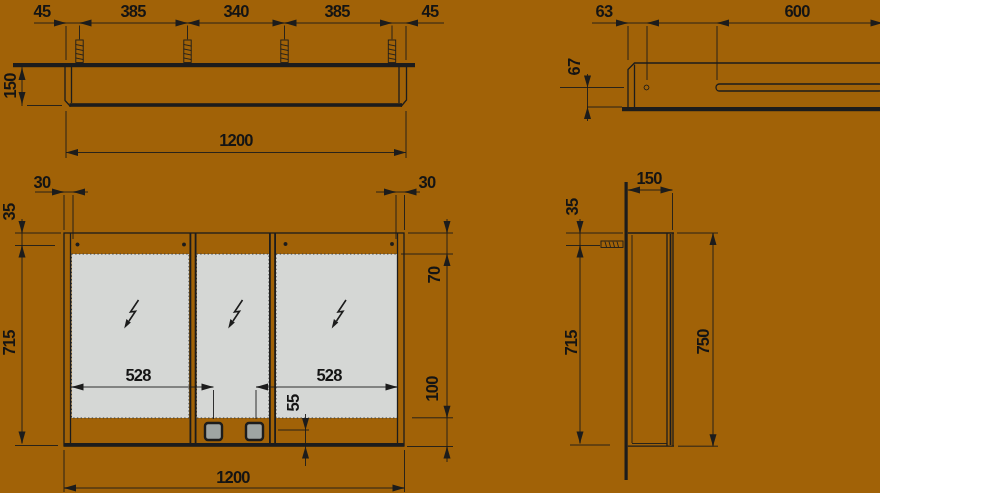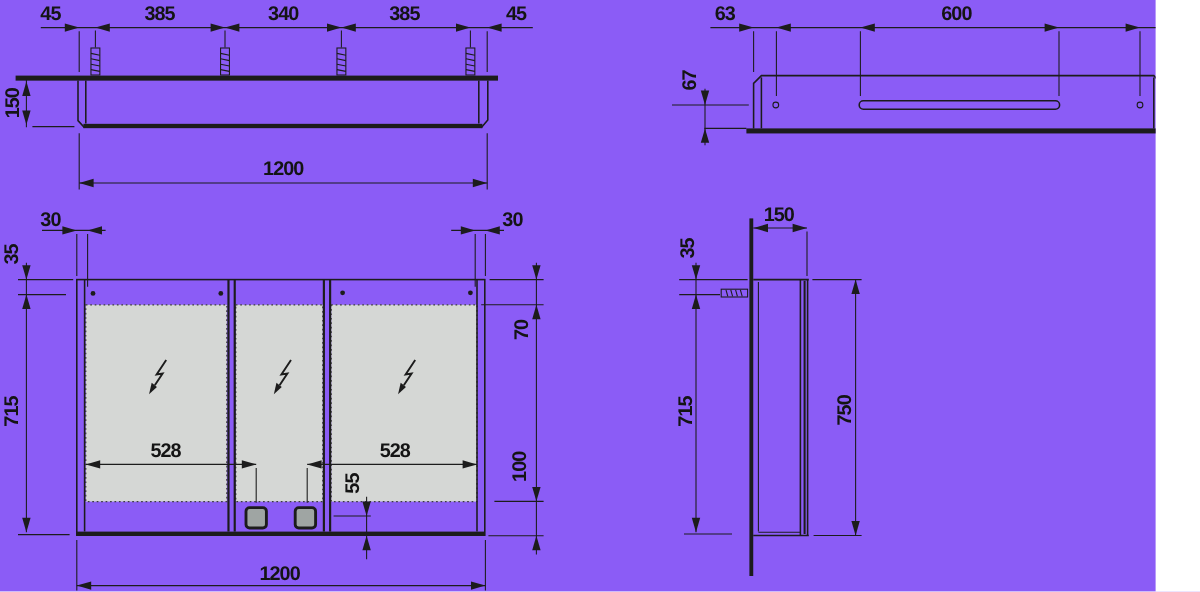--- a/index.html
+++ b/index.html
@@ -1,16 +1,16 @@
 <!DOCTYPE html>
 <html><head>
 <meta charset="utf-8">
 <style>
   html,body{margin:0;padding:0;background:#ffffff;}
-  #stage{position:relative;width:963px;height:493px;background:#8b5cf6;overflow:hidden;
+  #stage{position:relative;width:880px;height:493px;background:#a16207;overflow:hidden;
          font-family:"Liberation Sans",sans-serif;}
   svg{display:block;}
   .ln{stroke:#1c1c1c;stroke-width:1.3;fill:none;}
   .lt{stroke:#1c1c1c;stroke-width:0.9;fill:none;}
   .ar{fill:#1c1c1c;stroke:none;}
   .bar{fill:#1c1c1c;stroke:none;}
   .dsh{stroke:#3c3c3c;stroke-width:1;fill:none;stroke-dasharray:1.4 2.3;}
   .dt{font-family:"Liberation Sans",sans-serif;font-weight:bold;font-size:16.5px;
       letter-spacing:-0.8px;fill:#141414;text-anchor:middle;}
 </style>

